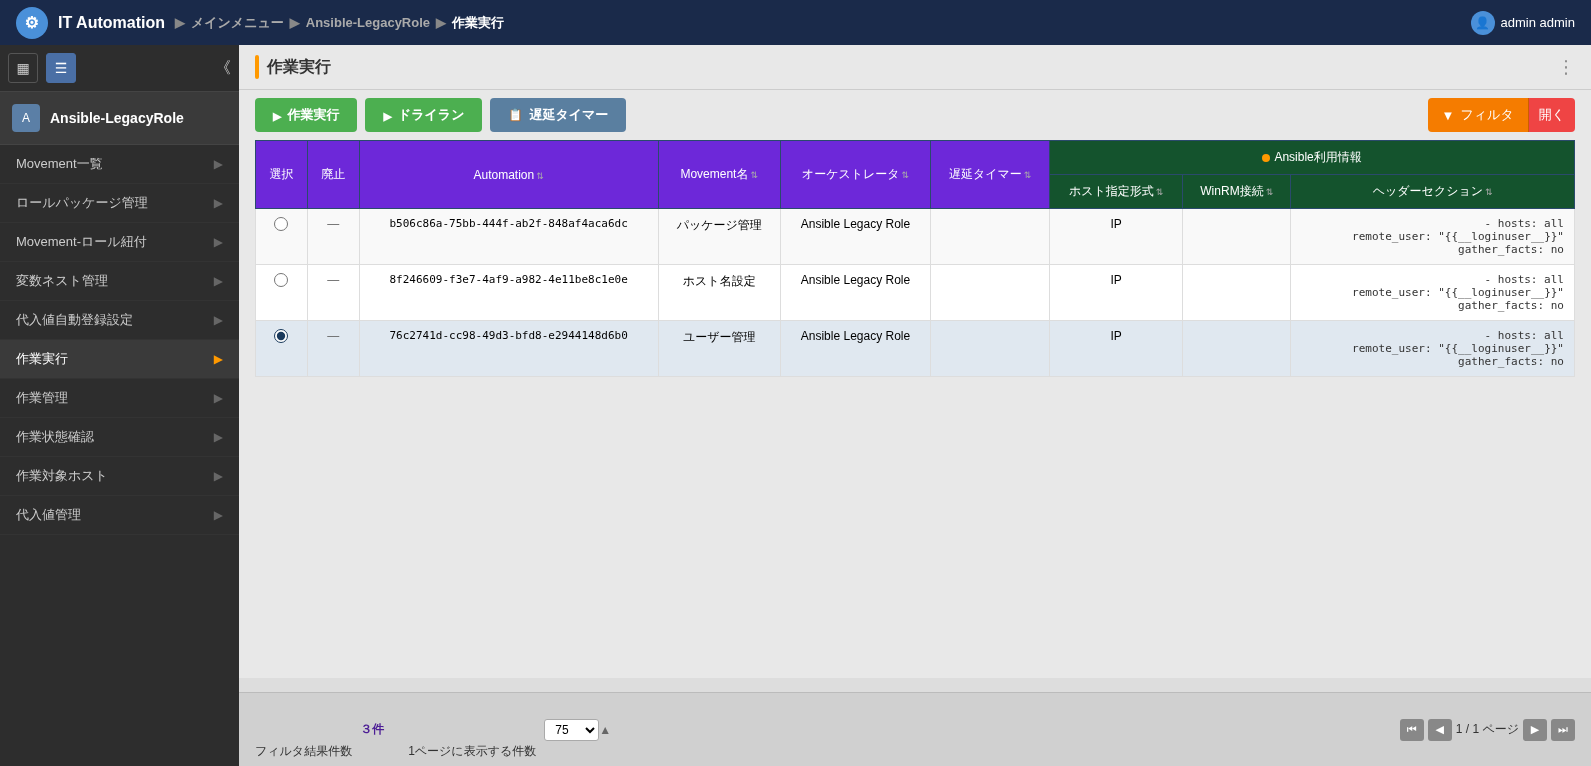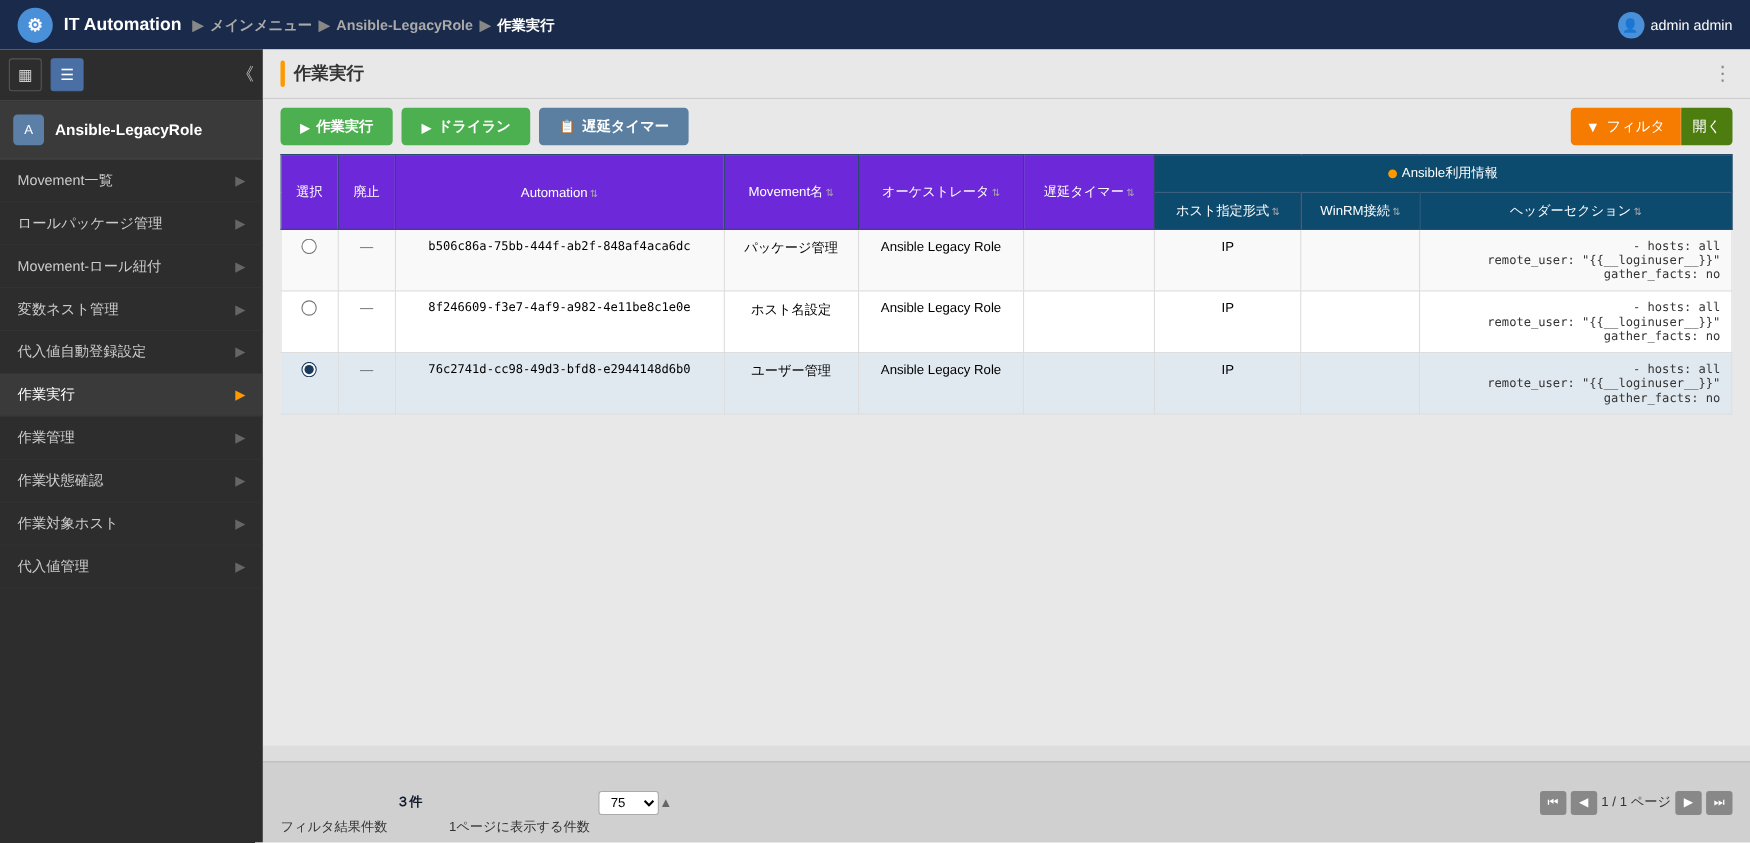--- a/index.html
+++ b/index.html
@@ -48,41 +48,41 @@
     .page-title-accent { width: 4px; height: 24px; background: #f90; border-radius: 2px; }
     .page-title-text { font-size: 16px; font-weight: bold; color: #333; }
     .page-subtitle { color: #555; font-size: 12px; flex: 1; }
     .page-menu-btn { color: #888; font-size: 18px; cursor: pointer; margin-left: auto; }
 
     
     .toolbar { display: flex; align-items: center; padding: 8px 16px; gap: 8px; background: #e8e8e8; }
     .btn-green { background: #4caf50; color: white; border: none; padding: 8px 18px; border-radius: 4px; cursor: pointer; font-size: 13px; display: flex; align-items: center; gap: 6px; font-weight: bold; }
     .btn-filter { display: flex; align-items: center; gap: 0; }
     .btn-filter-main { background: #f57c00; color: white; border: none; padding: 8px 14px; border-radius: 4px 0 0 4px; cursor: pointer; font-size: 13px; display: flex; align-items: center; gap: 6px; }
-    .btn-filter-open { background: #4d7c0f; color: white; border: none; padding: 8px 10px; border-radius: 0 4px 4px 0; cursor: pointer; font-size: 13px; border-left: 1px solid #cc5e00; }
+    .btn-filter-open { background: #ef4444; color: white; border: none; padding: 8px 10px; border-radius: 0 4px 4px 0; cursor: pointer; font-size: 13px; border-left: 1px solid #cc5e00; }
     .play-icon::before { content: '▶'; font-size: 11px; }
 
     
     .table-area { flex: 1; overflow: auto; padding: 0 16px 8px 16px; }
     .data-table { width: 100%; border-collapse: collapse; background: white; font-size: 12px; }
     .table-header-row th { background: #6d28d9; color: white; padding: 8px 10px; text-align: center; font-size: 12px; font-weight: normal; border: 1px solid #2a4a6c; white-space: nowrap; }
-    .table-header-row th.ansible-group { background: #0c4a6e; }
+    .table-header-row th.ansible-group { background: #14532d; }
     .table-row td { padding: 8px 10px; border: 1px solid #ddd; text-align: center; vertical-align: top; font-size: 12px; }
     .table-row:nth-child(odd) { background: #f9f9f9; }
     .table-row td.header-section { text-align: right; white-space: pre; font-family: monospace; font-size: 11px; color: #333; }
     .radio-cell { text-align: center; }
     .dash-cell { color: #666; }
 
     
     .h-scroll-bar { height: 14px; background: #ddd; overflow-x: auto; padding: 0 16px; }
 
     
     .table-footer { display: flex; align-items: center; gap: 8px; padding: 6px 16px; background: #d0d0d0; border-top: 1px solid #bbb; font-size: 12px; }
     .footer-label { color: #333; margin-top: 44px; }
-    .footer-count { font-weight: bold; color: #0f172a; }
+    .footer-count { font-weight: bold; color: #4c1d95; }
     .footer-select { background: #fff; border: 1px solid #aaa; padding: 2px 6px; border-radius: 3px; font-size: 12px; }
     .page-nav { display: flex; align-items: center; gap: 4px; margin-left: auto; }
     .page-nav-btn { background: #888; color: white; border: none; width: 24px; height: 22px; border-radius: 3px; cursor: pointer; display: flex; align-items: center; justify-content: center; font-size: 11px; }
     .page-nav-btn:disabled { background: #bbb; cursor: default; }
     .page-info { color: #333; font-size: 12px; }
 
     
     .ansible-info-header { display: flex; align-items: center; gap: 4px; }
     .ansible-info-dot { width: 8px; height: 8px; background: #f90; border-radius: 50%; }
 

